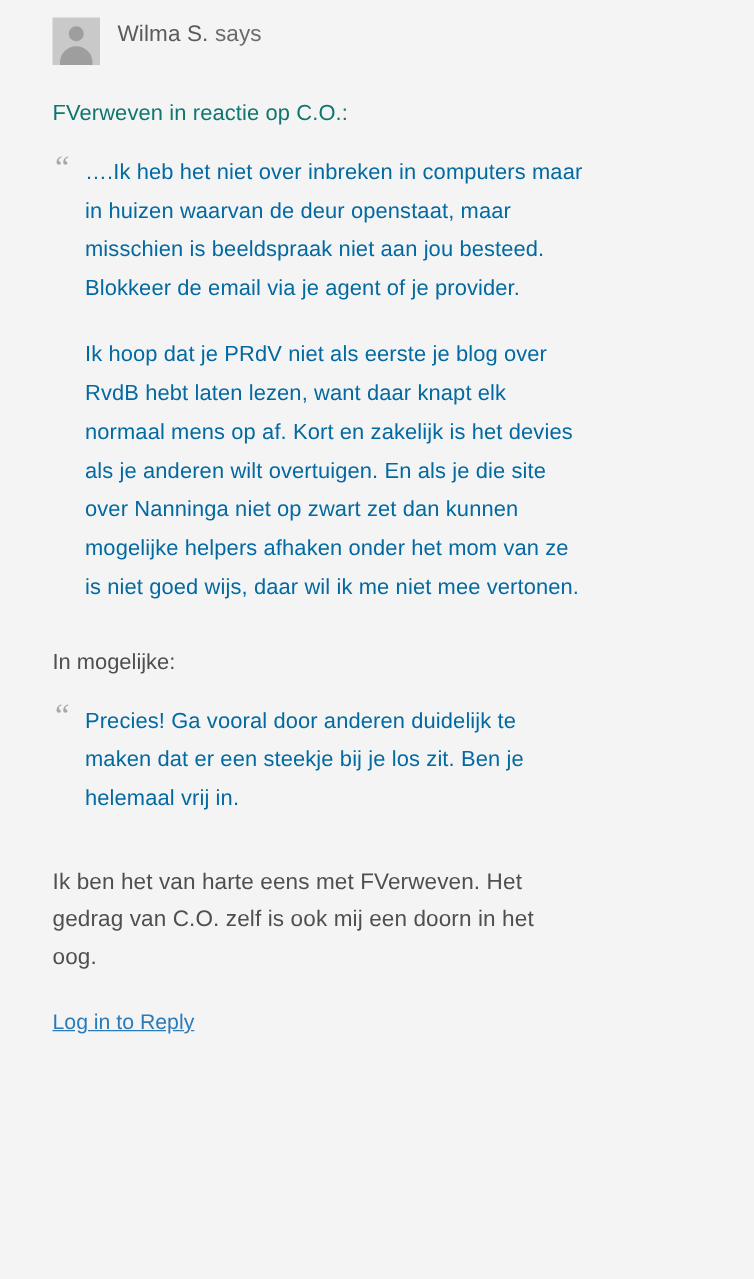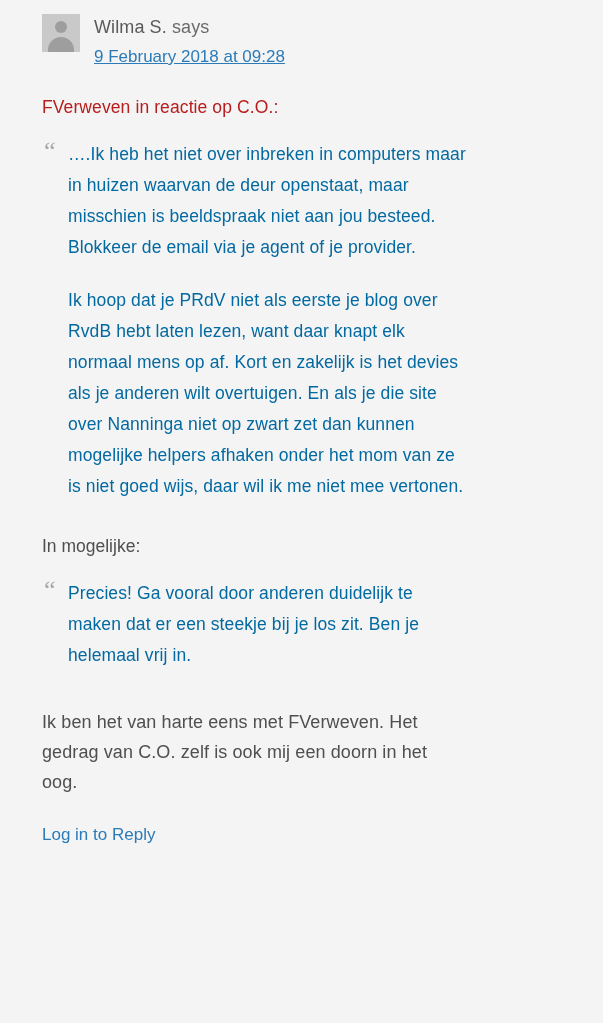--- a/index.html
+++ b/index.html
@@ -75,21 +75,21 @@
     margin-top: 5px;
     font-size: 17px;
     color: #2b7bb9;
     text-decoration: underline;
     line-height: 24px;
     cursor: pointer;
   }
   .body-text {
     font-size: 17.5px;
     line-height: 28px;
-    color: #b91c1c;
+    color: #0f766e;
     margin: 24px 0 0 0;
     letter-spacing: 0.1px;
   }
   blockquote {
     margin: 18px 0 0 0;
     padding: 0 0 0 26px;
     position: relative;
     color: #9b9b9b;
   }
   blockquote .quote-mark {
@@ -123,36 +123,36 @@
     color: #4f4f4f;
     margin: 36px 0 0 0;
     letter-spacing: 0.1px;
   }
   .reply-link {
     display: inline-block;
     margin-top: 26px;
     font-size: 17px;
     line-height: 24px;
     color: #2b7bb9;
+    text-decoration: underline;
     cursor: pointer;
   }
 </style>
 </head>
 <body>
 
 <div class="comment">
 
   <div class="comment-header">
     <div class="avatar"></div>
     <div class="author-block">
       <div class="author-line">
         <span class="author-name">Wilma S.</span>
         <span class="says">says</span>
       </div>
-      <a class="comment-date">9 February 2018 at 09:28</a>
     </div>
   </div>
 
   <p class="body-text">FVerweven in reactie op C.O.:</p>
 
   <blockquote>
     <span class="quote-mark">“</span>
     <p>….Ik heb het niet over inbreken in computers maar in huizen waarvan de deur openstaat, maar misschien is beeldspraak niet aan jou besteed. Blokkeer de email via je agent of je provider.</p>
     <p>Ik hoop dat je PRdV niet als eerste je blog over RvdB hebt laten lezen, want daar knapt elk normaal mens op af. Kort en zakelijk is het devies als je anderen wilt overtuigen. En als je die site over Nanninga niet op zwart zet dan kunnen mogelijke helpers afhaken onder het mom van ze is niet goed wijs, daar wil ik me niet mee vertonen.</p>
   </blockquote>

